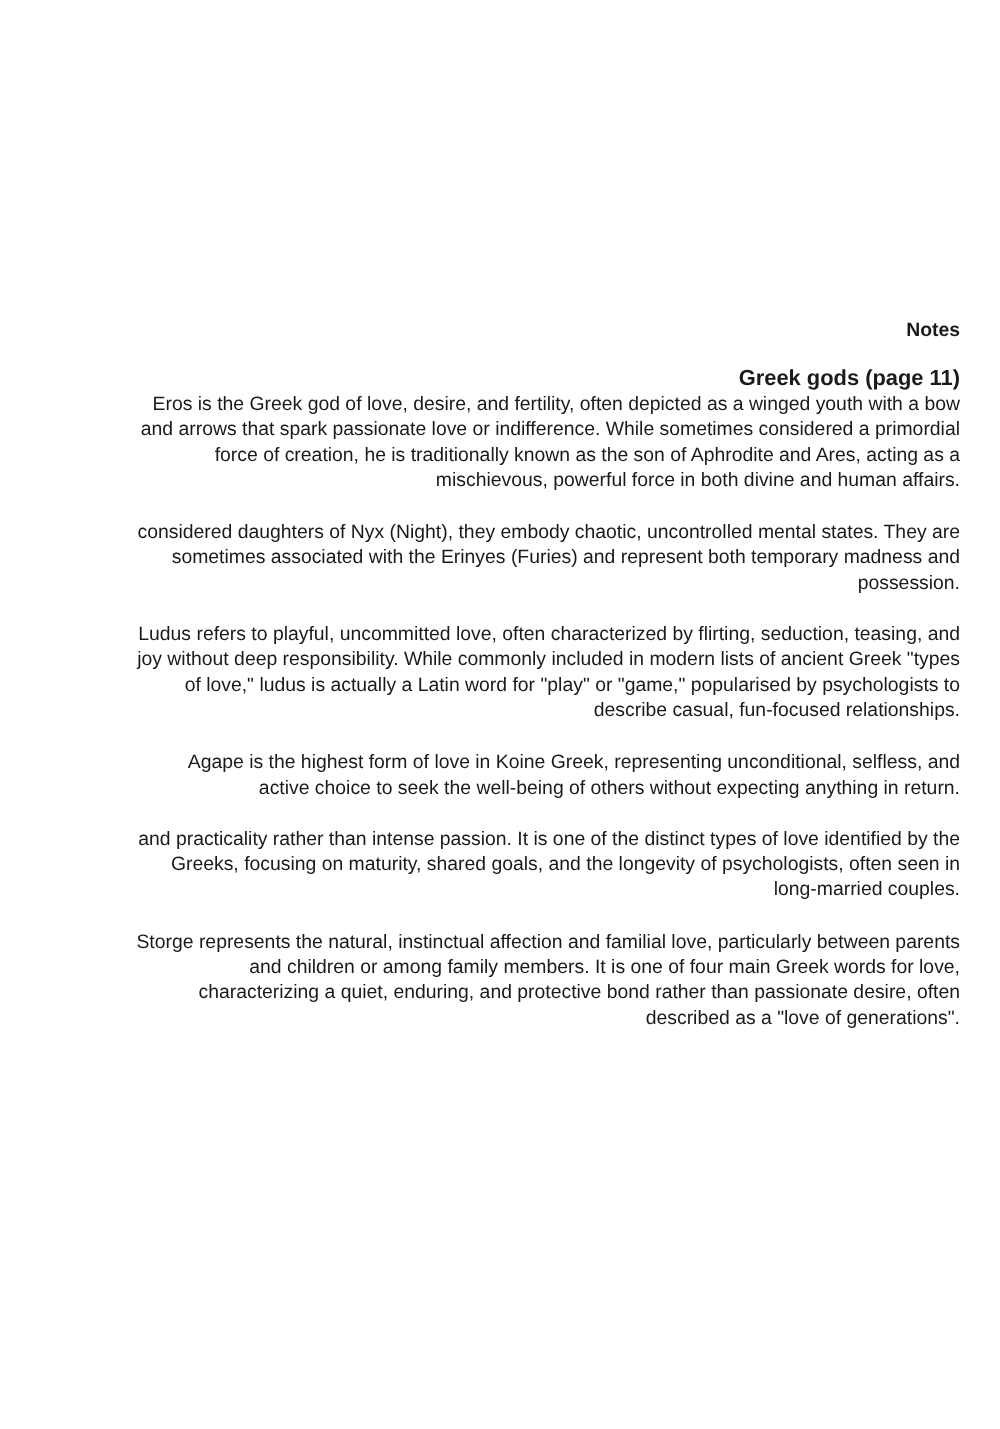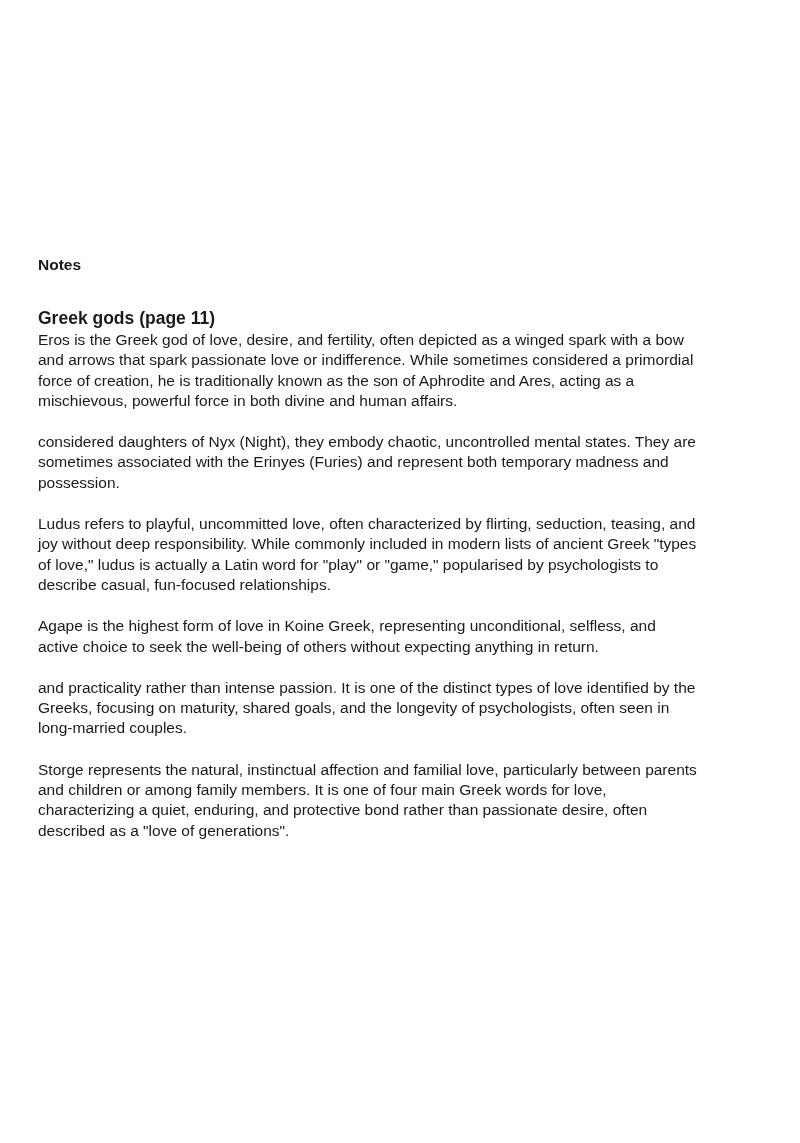--- a/index.html
+++ b/index.html
@@ -7,20 +7,21 @@
     padding: 0;
     background: #ffffff;
   }
   .page {
     position: relative;
     width: 800px;
     height: 962px;
     background: #ffffff;
     overflow: hidden;
     font-family: "Liberation Sans", "DejaVu Sans", sans-serif;
+    text-align: right;
   }
   .content {
     position: absolute;
     left: 38px;
     top: 255px;
     width: 730px;
     color: #1a1a1a;
   }
   .notes-title {
     font-weight: 700;
@@ -29,42 +30,41 @@
     white-space: pre;
   }
   .blank-line {
     height: 16px;
   }
   .section-heading {
     font-weight: 700;
     font-size: 17.5px;
     line-height: 23px;
     white-space: pre;
-    margin-top: 16px;
   }
   .paragraph {
     margin: 0 0 21px 0;
   }
   .text-line {
     font-size: 15.5px;
     line-height: 20.3px;
     white-space: pre;
   }
 </style>
 </head>
 <body>
 
 <div class="page">
   <div class="content">
     <div class="notes-title">Notes</div>
     <div class="blank-line"></div>
     <div class="section-heading">Greek gods (page 11)</div>
     <div id="paragraphs">
         <div class="paragraph">
-          <div class="text-line">Eros is the Greek god of love, desire, and fertility, often depicted as a winged spark with a bow</div>
+          <div class="text-line">Eros is the Greek god of love, desire, and fertility, often depicted as a winged youth with a bow</div>
           <div class="text-line">and arrows that spark passionate love or indifference. While sometimes considered a primordial</div>
           <div class="text-line">force of creation, he is traditionally known as the son of Aphrodite and Ares, acting as a</div>
           <div class="text-line">mischievous, powerful force in both divine and human affairs.</div>
         </div>
         <div class="paragraph">
           <div class="text-line">considered daughters of Nyx (Night), they embody chaotic, uncontrolled mental states. They are</div>
           <div class="text-line">sometimes associated with the Erinyes (Furies) and represent both temporary madness and</div>
           <div class="text-line">possession.</div>
         </div>
         <div class="paragraph">

